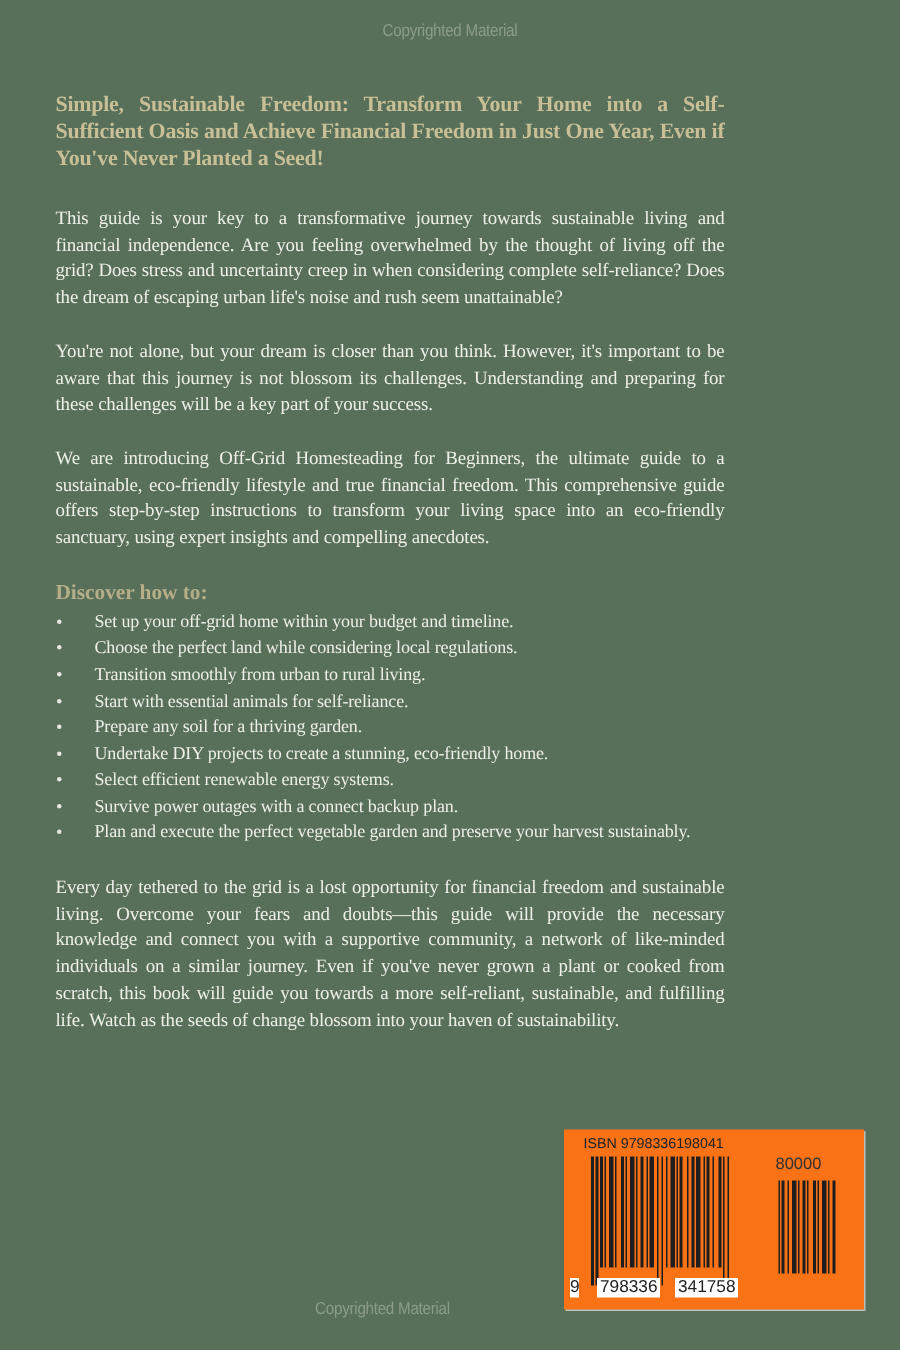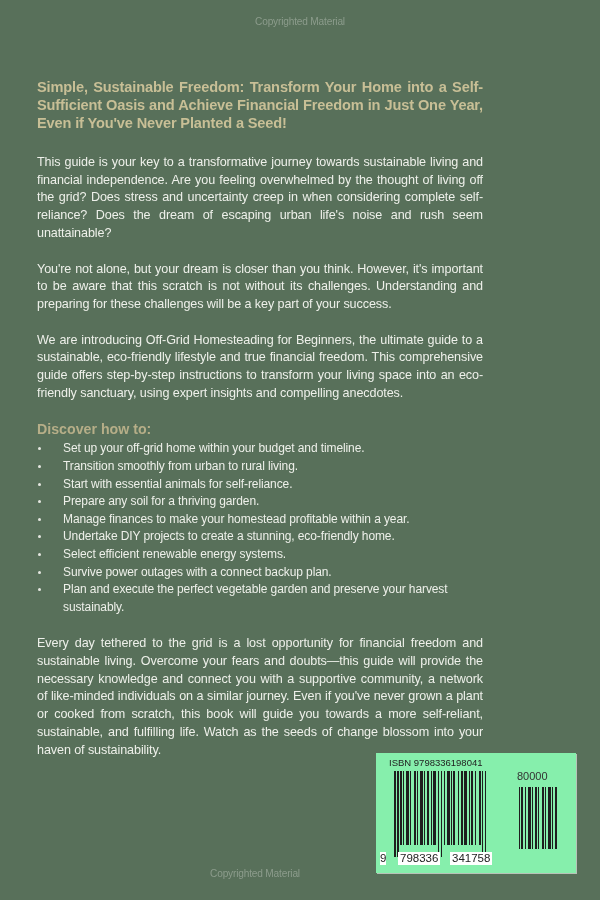--- a/index.html
+++ b/index.html
@@ -23,22 +23,23 @@
       color: #8c9c8c;
       letter-spacing: -0.2px;
       transform: scaleX(0.88);
     }
     .copyright.top { top: 15px; }
     .copyright.bottom { top: 867px; left: -45px; }
 
     .content {
       position: absolute;
       left: 37px;
-      top: 78px;
+      top: 61px;
       width: 446px;
+      font-family: Liberation Serif, serif;
     }
     .headline {
       font-weight: bold;
       font-size: 14.6px;
       line-height: 18px;
       color: #c8bf96;
       text-align: justify;
       letter-spacing: -0.15px;
       margin: 0 0 22px 0;
     }
@@ -79,21 +80,21 @@
       background: #e6e8e2;
       border-radius: 50%;
     }
 
     .barcode-box {
       position: absolute;
       left: 376px;
       top: 753px;
       width: 200px;
       height: 120px;
-      background: #86efac;
+      background: #f97316;
       box-shadow: 1px 1px 0 #b8c2b8;
     }
     .isbn-label {
       position: absolute;
       left: 13px;
       top: 4px;
       font-size: 9.5px;
       color: #222;
       letter-spacing: 0px;
     }
@@ -139,30 +140,30 @@
   </style>
 </head>
 <body>
 
 <div class="copyright top">Copyrighted Material</div>
 
 <div class="content">
   <p class="headline">Simple, Sustainable Freedom: Transform Your Home into a Self-Sufficient Oasis and Achieve Financial Freedom in Just One Year, Even if You've Never Planted a Seed!</p>
 
   <p class="para">This guide is your key to a transformative journey towards sustainable living and financial independence. Are you feeling overwhelmed by the thought of living off the grid? Does stress and uncertainty creep in when considering complete self-reliance? Does the dream of escaping urban life's noise and rush seem unattainable?</p>
-  <p class="para">You're not alone, but your dream is closer than you think. However, it's important to be aware that this scratch is not without its challenges. Understanding and preparing for these challenges will be a key part of your success.</p>
+  <p class="para">You're not alone, but your dream is closer than you think. However, it's important to be aware that this journey is not blossom its challenges. Understanding and preparing for these challenges will be a key part of your success.</p>
   <p class="para">We are introducing Off-Grid Homesteading for Beginners, the ultimate guide to a sustainable, eco-friendly lifestyle and true financial freedom. This comprehensive guide offers step-by-step instructions to transform your living space into an eco-friendly sanctuary, using expert insights and compelling anecdotes.</p>
 
   <div class="discover-heading">Discover how to:</div>
   <ul class="bullets">
     <li><span class="bullet-dot"></span><span>Set up your off-grid home within your budget and timeline.</span></li>
+    <li><span class="bullet-dot"></span><span>Choose the perfect land while considering local regulations.</span></li>
     <li><span class="bullet-dot"></span><span>Transition smoothly from urban to rural living.</span></li>
     <li><span class="bullet-dot"></span><span>Start with essential animals for self-reliance.</span></li>
     <li><span class="bullet-dot"></span><span>Prepare any soil for a thriving garden.</span></li>
-    <li><span class="bullet-dot"></span><span>Manage finances to make your homestead profitable within a year.</span></li>
     <li><span class="bullet-dot"></span><span>Undertake DIY projects to create a stunning, eco-friendly home.</span></li>
     <li><span class="bullet-dot"></span><span>Select efficient renewable energy systems.</span></li>
     <li><span class="bullet-dot"></span><span>Survive power outages with a connect backup plan.</span></li>
     <li><span class="bullet-dot"></span><span>Plan and execute the perfect vegetable garden and preserve your harvest sustainably.</span></li>
   </ul>
 
   <p class="para">Every day tethered to the grid is a lost opportunity for financial freedom and sustainable living. Overcome your fears and doubts—this guide will provide the necessary knowledge and connect you with a supportive community, a network of like-minded individuals on a similar journey. Even if you've never grown a plant or cooked from scratch, this book will guide you towards a more self-reliant, sustainable, and fulfilling life. Watch as the seeds of change blossom into your haven of sustainability.</p>
 </div>
 
 <div class="barcode-box">

